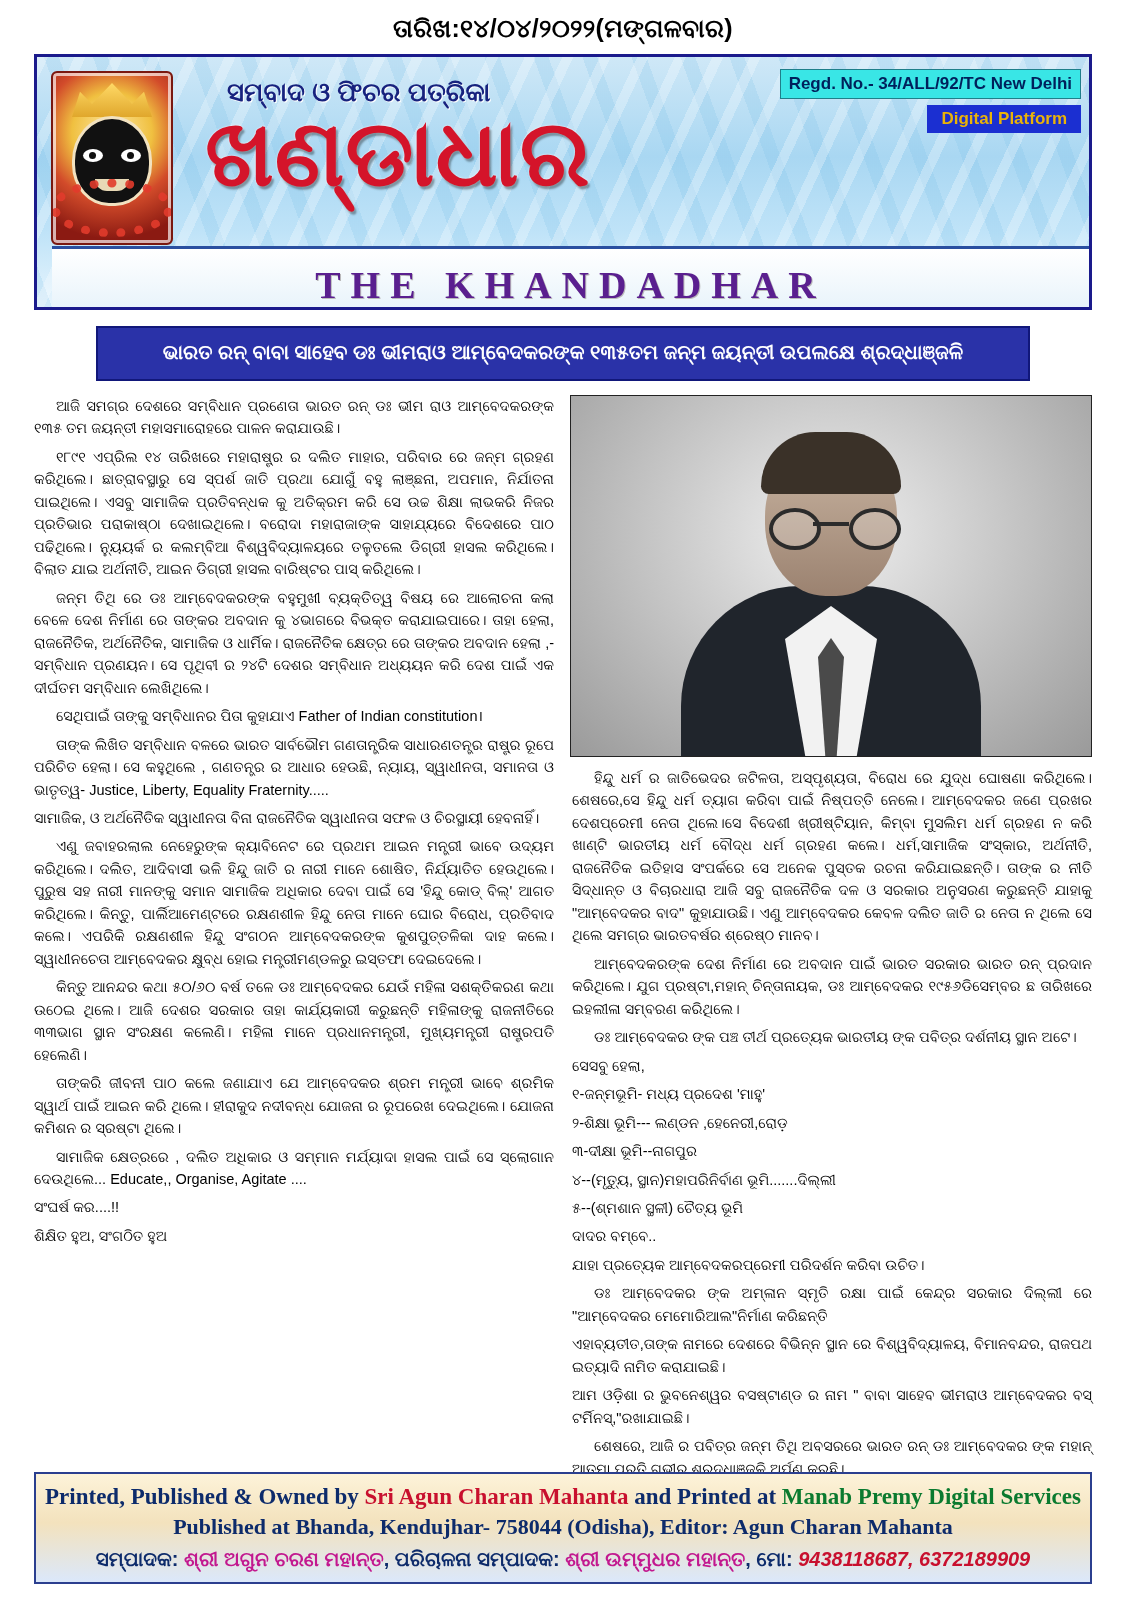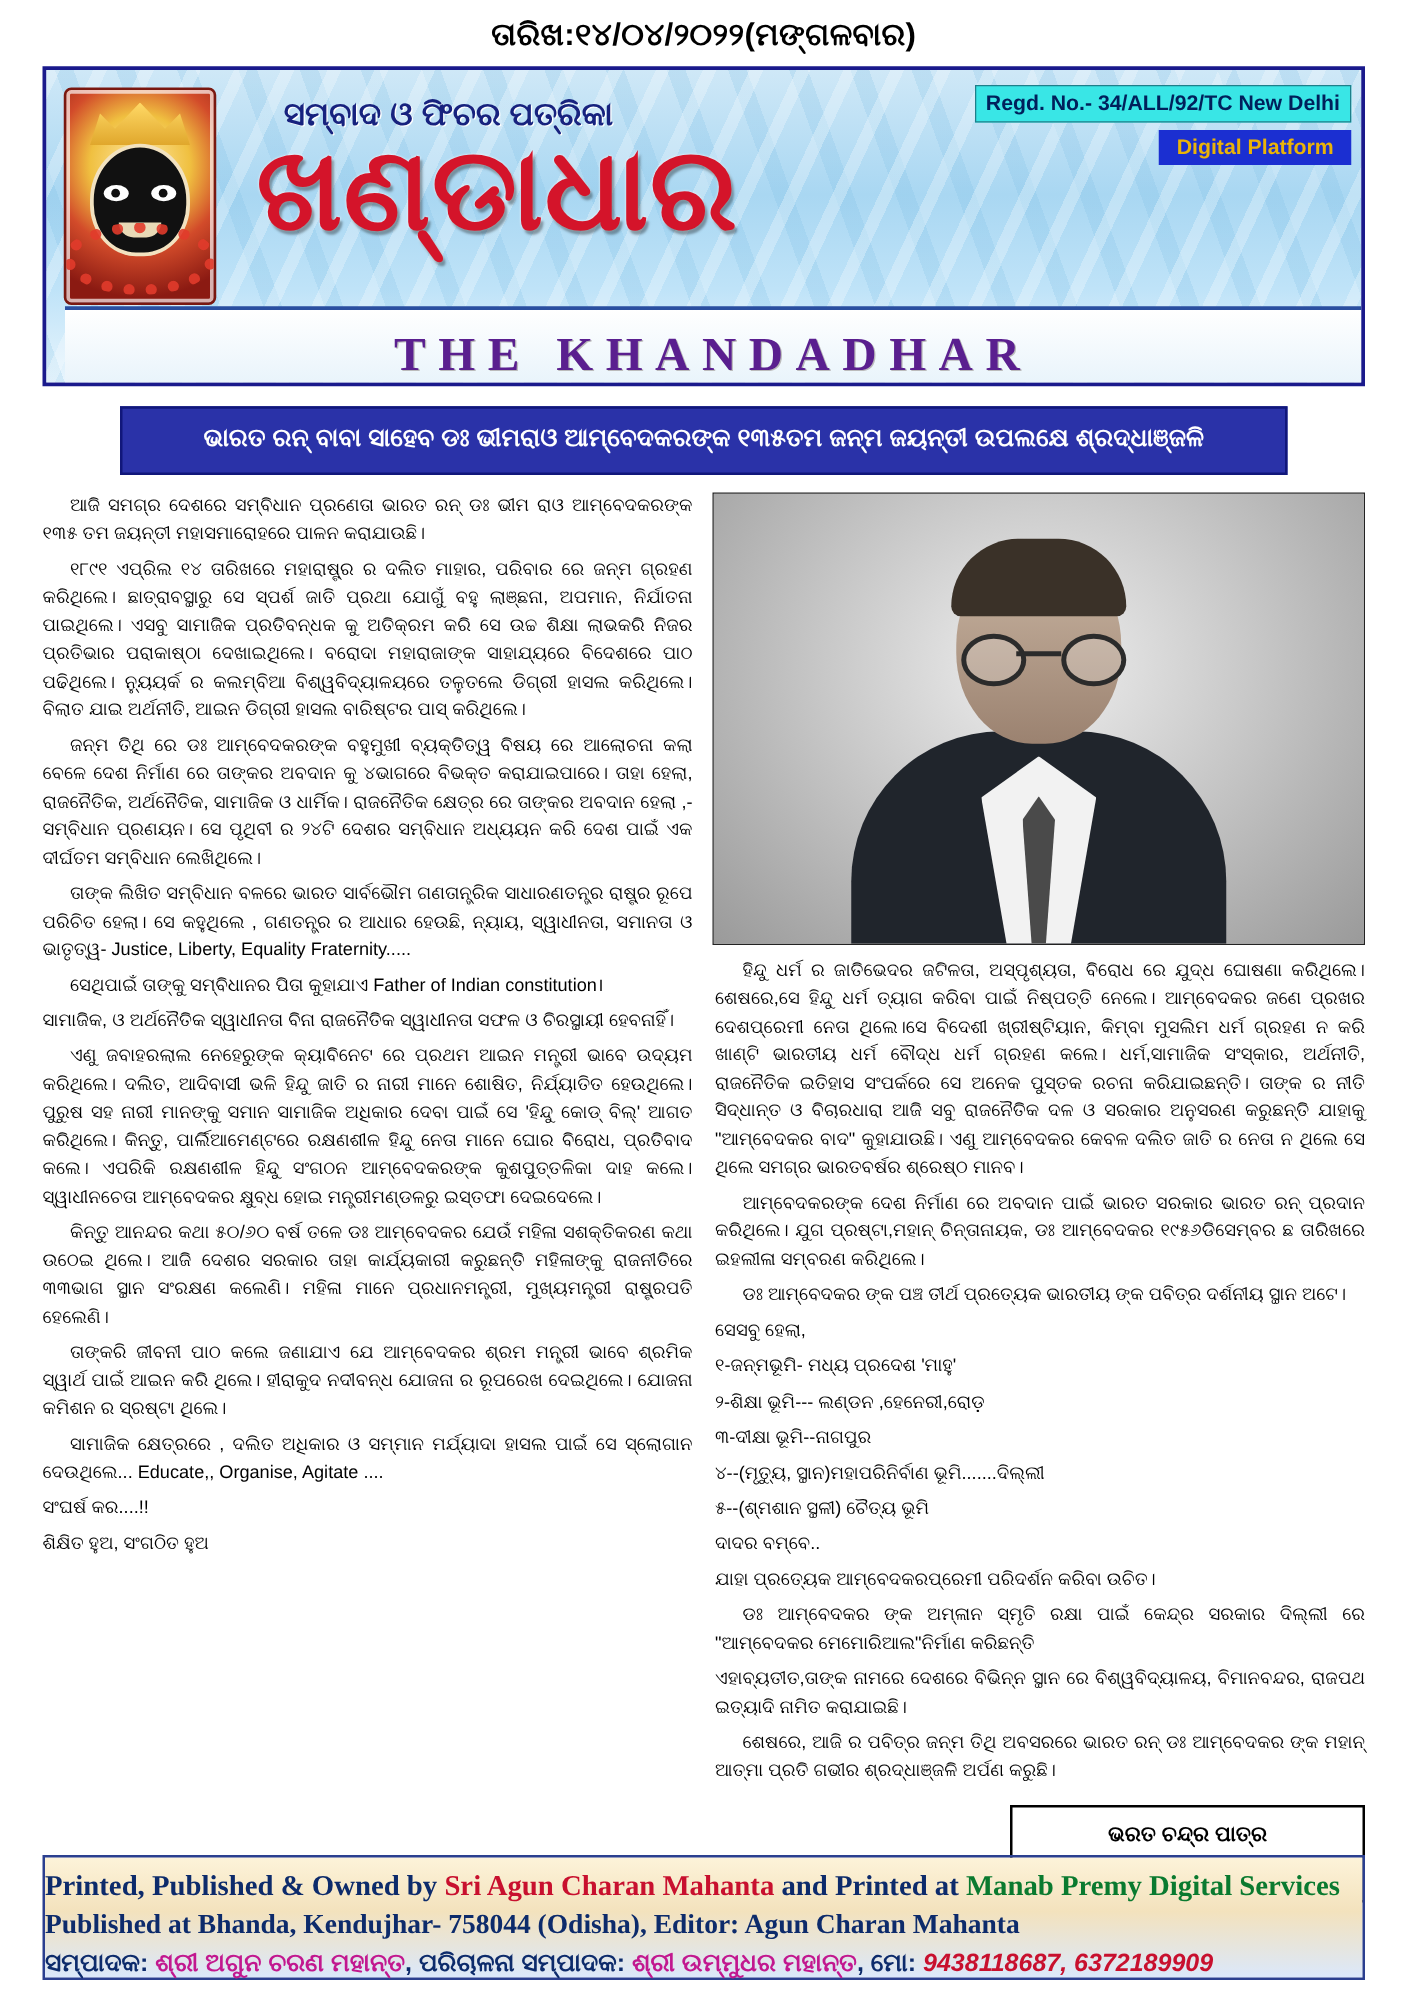--- a/index.html
+++ b/index.html
@@ -275,23 +275,24 @@
     font-weight: bold;
     line-height: 1.7;
     width: 260px;
     float: right;
     clear: both;
   }
   
   .footer {
     position: absolute;
     left: 34px; right: 34px; bottom: 16px;
-    height: 100px;
+    height: 112px;
     background: linear-gradient(180deg, #fdf3d9 0%, #f3e2bd 45%, #dbe8fb 100%);
     border: 2px solid #2b3f8f;
+    text-align: center;
     padding-top: 8px;
     box-sizing: border-box;
   }
   .footer .l1 {
     font-family: "Liberation Serif", serif;
     font-size: 23px;
     font-weight: bold;
     color: #0d2b6b;
     line-height: 1.3;
   }
@@ -348,22 +349,22 @@
   </div>
 
   <div class="headline">ଭାରତ ରନ୍ ବାବା ସାହେବ ଡଃ ଭୀମରାଓ ଆମ୍ବେଦକରଙ୍କ ୧୩୫ତମ ଜନ୍ମ ଜୟନ୍ତୀ ଉପଲକ୍ଷେ ଶ୍ରଦ୍ଧାଞ୍ଜଳି</div>
 
   <div class="body-wrap">
 
     <div class="col">
       <p>ଆଜି ସମଗ୍ର ଦେଶରେ ସମ୍ବିଧାନ ପ୍ରଣେତା ଭାରତ ରନ୍ ଡଃ ଭୀମ ରାଓ ଆମ୍ବେଦକରଙ୍କ ୧୩୫ ତମ ଜୟନ୍ତୀ ମହାସମାରୋହରେ ପାଳନ କରାଯାଉଛି।</p>
       <p>୧୮୯୧ ଏପ୍ରିଲ ୧୪ ତାରିଖରେ ମହାରାଷ୍ଟ୍ର ର ଦଲିତ ମାହାର, ପରିବାର ରେ ଜନ୍ମ ଗ୍ରହଣ କରିଥିଲେ। ଛାତ୍ରାବସ୍ଥାରୁ ସେ ସ୍ପର୍ଶ ଜାତି ପ୍ରଥା ଯୋଗୁଁ ବହୁ ଲାଞ୍ଛନା, ଅପମାନ, ନିର୍ଯାତନା ପାଇଥିଲେ। ଏସବୁ ସାମାଜିକ ପ୍ରତିବନ୍ଧକ କୁ ଅତିକ୍ରମ କରି ସେ ଉଚ୍ଚ ଶିକ୍ଷା ଲାଭକରି ନିଜର ପ୍ରତିଭାର ପରାକାଷ୍ଠା ଦେଖାଇଥିଲେ। ବରୋଦା ମହାରାଜାଙ୍କ ସାହାଯ୍ୟରେ ବିଦେଶରେ ପାଠ ପଢିଥିଲେ। ନ୍ୟୁୟର୍କ ର କଲମ୍ବିଆ ବିଶ୍ୱବିଦ୍ୟାଳୟରେ ତଳୁତଲେ ଡିଗ୍ରୀ ହାସଲ କରିଥିଲେ। ବିଲାତ ଯାଇ ଅର୍ଥନୀତି, ଆଇନ ଡିଗ୍ରୀ ହାସଲ ବାରିଷ୍ଟର ପାସ୍ କରିଥିଲେ।</p>
       <p>ଜନ୍ମ ତିଥି ରେ ଡଃ ଆମ୍ବେଦକରଙ୍କ ବହୁମୁଖୀ ବ୍ୟକ୍ତିତ୍ୱ ବିଷୟ ରେ ଆଲୋଚନା କଲା ବେଳେ ଦେଶ ନିର୍ମାଣ ରେ ତାଙ୍କର ଅବଦାନ କୁ ୪ଭାଗରେ ବିଭକ୍ତ କରାଯାଇପାରେ। ତାହା ହେଲା, ରାଜନୈତିକ, ଅର୍ଥନୈତିକ, ସାମାଜିକ ଓ ଧାର୍ମିକ। ରାଜନୈତିକ କ୍ଷେତ୍ର ରେ ତାଙ୍କର ଅବଦାନ ହେଲା ,- ସମ୍ବିଧାନ ପ୍ରଣୟନ। ସେ ପୃଥିବୀ ର ୨୪ଟି ଦେଶର ସମ୍ବିଧାନ ଅଧ୍ୟୟନ କରି ଦେଶ ପାଇଁ ଏକ ଦୀର୍ଘତମ ସମ୍ବିଧାନ ଲେଖିଥିଲେ।</p>
+      <p>ସେଥିପାଇଁ ତାଙ୍କୁ ସମ୍ବିଧାନର ପିତା କୁହାଯାଏ Father of Indian constitution।</p>
       <p>ତାଙ୍କ ଲିଖିତ ସମ୍ବିଧାନ ବଳରେ ଭାରତ ସାର୍ବଭୌମ ଗଣତାନ୍ତ୍ରିକ ସାଧାରଣତନ୍ତ୍ର ରାଷ୍ଟ୍ର ରୂପେ ପରିଚିତ ହେଲା। ସେ କହୁଥିଲେ , ଗଣତନ୍ତ୍ର ର ଆଧାର ହେଉଛି, ନ୍ୟାୟ, ସ୍ୱାଧୀନତା, ସମାନତା ଓ ଭାତୃତ୍ୱ- Justice, Liberty, Equality Fraternity.....</p>
-      <p>ସେଥିପାଇଁ ତାଙ୍କୁ ସମ୍ବିଧାନର ପିତା କୁହାଯାଏ Father of Indian constitution।</p>
       <p class="noindent">ସାମାଜିକ, ଓ ଅର୍ଥନୈତିକ ସ୍ୱାଧୀନତା ବିନା ରାଜନୈତିକ ସ୍ୱାଧୀନତା ସଫଳ ଓ ଚିରସ୍ଥାୟୀ ହେବନାହିଁ।</p>
       <p>ଏଣୁ ଜବାହରଲାଲ ନେହେରୁଙ୍କ କ୍ୟାବିନେଟ ରେ ପ୍ରଥମ ଆଇନ ମନ୍ତ୍ରୀ ଭାବେ ଉଦ୍ୟମ କରିଥିଲେ। ଦଲିତ, ଆଦିବାସୀ ଭଳି ହିନ୍ଦୁ ଜାତି ର ନାରୀ ମାନେ ଶୋଷିତ, ନିର୍ଯ୍ୟାତିତ ହେଉଥିଲେ। ପୁରୁଷ ସହ ନାରୀ ମାନଙ୍କୁ ସମାନ ସାମାଜିକ ଅଧିକାର ଦେବା ପାଇଁ ସେ 'ହିନ୍ଦୁ କୋଡ୍ ବିଲ୍' ଆଗତ କରିଥିଲେ। କିନ୍ତୁ, ପାର୍ଲିଆମେଣ୍ଟରେ ରକ୍ଷଣଶୀଳ ହିନ୍ଦୁ ନେତା ମାନେ ଘୋର ବିରୋଧ, ପ୍ରତିବାଦ କଲେ। ଏପରିକି ରକ୍ଷଣଶୀଳ ହିନ୍ଦୁ ସଂଗଠନ ଆମ୍ବେଦକରଙ୍କ କୁଶପୁତ୍ତଳିକା ଦାହ କଲେ। ସ୍ୱାଧୀନଚେତା ଆମ୍ବେଦକର କ୍ଷୁବ୍ଧ ହୋଇ ମନ୍ତ୍ରୀମଣ୍ଡଳରୁ ଇସ୍ତଫା ଦେଇଦେଲେ।</p>
       <p>କିନ୍ତୁ ଆନନ୍ଦର କଥା ୫୦/୬୦ ବର୍ଷ ତଳେ ଡଃ ଆମ୍ବେଦକର ଯେଉଁ ମହିଳା ସଶକ୍ତିକରଣ କଥା ଉଠେଇ ଥିଲେ। ଆଜି ଦେଶର ସରକାର ତାହା କାର୍ଯ୍ୟକାରୀ କରୁଛନ୍ତି ମହିଳାଙ୍କୁ ରାଜନୀତିରେ ୩୩ଭାଗ ସ୍ଥାନ ସଂରକ୍ଷଣ କଲେଣି। ମହିଳା ମାନେ ପ୍ରଧାନମନ୍ତ୍ରୀ, ମୁଖ୍ୟମନ୍ତ୍ରୀ ରାଷ୍ଟ୍ରପତି ହେଲେଣି।</p>
       <p>ତାଙ୍କରି ଜୀବନୀ ପାଠ କଲେ ଜଣାଯାଏ ଯେ ଆମ୍ବେଦକର ଶ୍ରମ ମନ୍ତ୍ରୀ ଭାବେ ଶ୍ରମିକ ସ୍ୱାର୍ଥ ପାଇଁ ଆଇନ କରି ଥିଲେ। ହୀରାକୁଦ ନଦୀବନ୍ଧ ଯୋଜନା ର ରୂପରେଖ ଦେଇଥିଲେ। ଯୋଜନା କମିଶନ ର ସ୍ରଷ୍ଟା ଥିଲେ।</p>
       <p>ସାମାଜିକ କ୍ଷେତ୍ରରେ , ଦଲିତ ଅଧିକାର ଓ ସମ୍ମାନ ମର୍ଯ୍ୟାଦା ହାସଲ ପାଇଁ ସେ ସ୍ଲୋଗାନ ଦେଉଥିଲେ... Educate,, Organise, Agitate ....</p>
       <p class="noindent">ସଂଘର୍ଷ କର....!!</p>
       <p class="noindent">ଶିକ୍ଷିତ ହୁଅ, ସଂଗଠିତ ହୁଅ</p>
     </div>
 
     <div class="col">
@@ -385,20 +386,21 @@
       <p class="noindent">ସେସବୁ ହେଲା,</p>
       <p class="noindent">୧-ଜନ୍ମଭୂମି- ମଧ୍ୟ ପ୍ରଦେଶ 'ମାହୁ'</p>
       <p class="noindent">୨-ଶିକ୍ଷା ଭୂମି--- ଲଣ୍ଡନ ,ହେନେରୀ,ରୋଡ଼</p>
       <p class="noindent">୩-ଦୀକ୍ଷା ଭୂମି--ନାଗପୁର</p>
       <p class="noindent">୪--(ମୃତ୍ୟୁ, ସ୍ଥାନ)ମହାପରିନିର୍ବାଣ ଭୂମି.......ଦିଲ୍ଲୀ</p>
       <p class="noindent">୫--(ଶ୍ମଶାନ ସ୍ଥଳୀ) ଚୈତ୍ୟ ଭୂମି</p>
       <p class="noindent">ଦାଦର ବମ୍ବେ..</p>
       <p class="noindent">ଯାହା ପ୍ରତ୍ୟେକ ଆମ୍ବେଦକରପ୍ରେମୀ ପରିଦର୍ଶନ କରିବା ଉଚିତ।</p>
       <p>ଡଃ ଆମ୍ବେଦକର ଙ୍କ ଅମ୍ଳାନ ସ୍ମୃତି ରକ୍ଷା ପାଇଁ କେନ୍ଦ୍ର ସରକାର ଦିଲ୍ଲୀ ରେ "ଆମ୍ବେଦକର ମେମୋରିଆଲ"ନିର୍ମାଣ କରିଛନ୍ତି</p>
       <p class="noindent">ଏହାବ୍ୟତୀତ,ତାଙ୍କ ନାମରେ ଦେଶରେ ବିଭିନ୍ନ ସ୍ଥାନ ରେ ବିଶ୍ୱବିଦ୍ୟାଳୟ, ବିମାନବନ୍ଦର, ରାଜପଥ ଇତ୍ୟାଦି ନାମିତ କରାଯାଇଛି।</p>
+      <p class="noindent">ଆମ ଓଡ଼ିଶା ର ଭୁବନେଶ୍ୱର ବସଷ୍ଟାଣ୍ଡ ର ନାମ " ବାବା ସାହେବ ଭୀମରାଓ ଆମ୍ବେଦକର ବସ୍ ଟର୍ମିନସ୍,"ରଖାଯାଇଛି।</p>
       <p>ଶେଷରେ, ଆଜି ର ପବିତ୍ର ଜନ୍ମ ତିଥି ଅବସରରେ  ଭାରତ ରନ୍ ଡଃ ଆମ୍ବେଦକର ଙ୍କ ମହାନ୍ ଆତ୍ମା ପ୍ରତି ଗଭୀର ଶ୍ରଦ୍ଧାଞ୍ଜଳି ଅର୍ପଣ କରୁଛି।</p>
 
       <div class="contact-box">
         <div>ଭରତ ଚନ୍ଦ୍ର ପାତ୍ର</div>
         <div>ପାର୍କ ରୋଡ଼, କେନ୍ଦୁଝର ଟାଉନ</div>
 
       </div>
     </div>
   </div>
 

